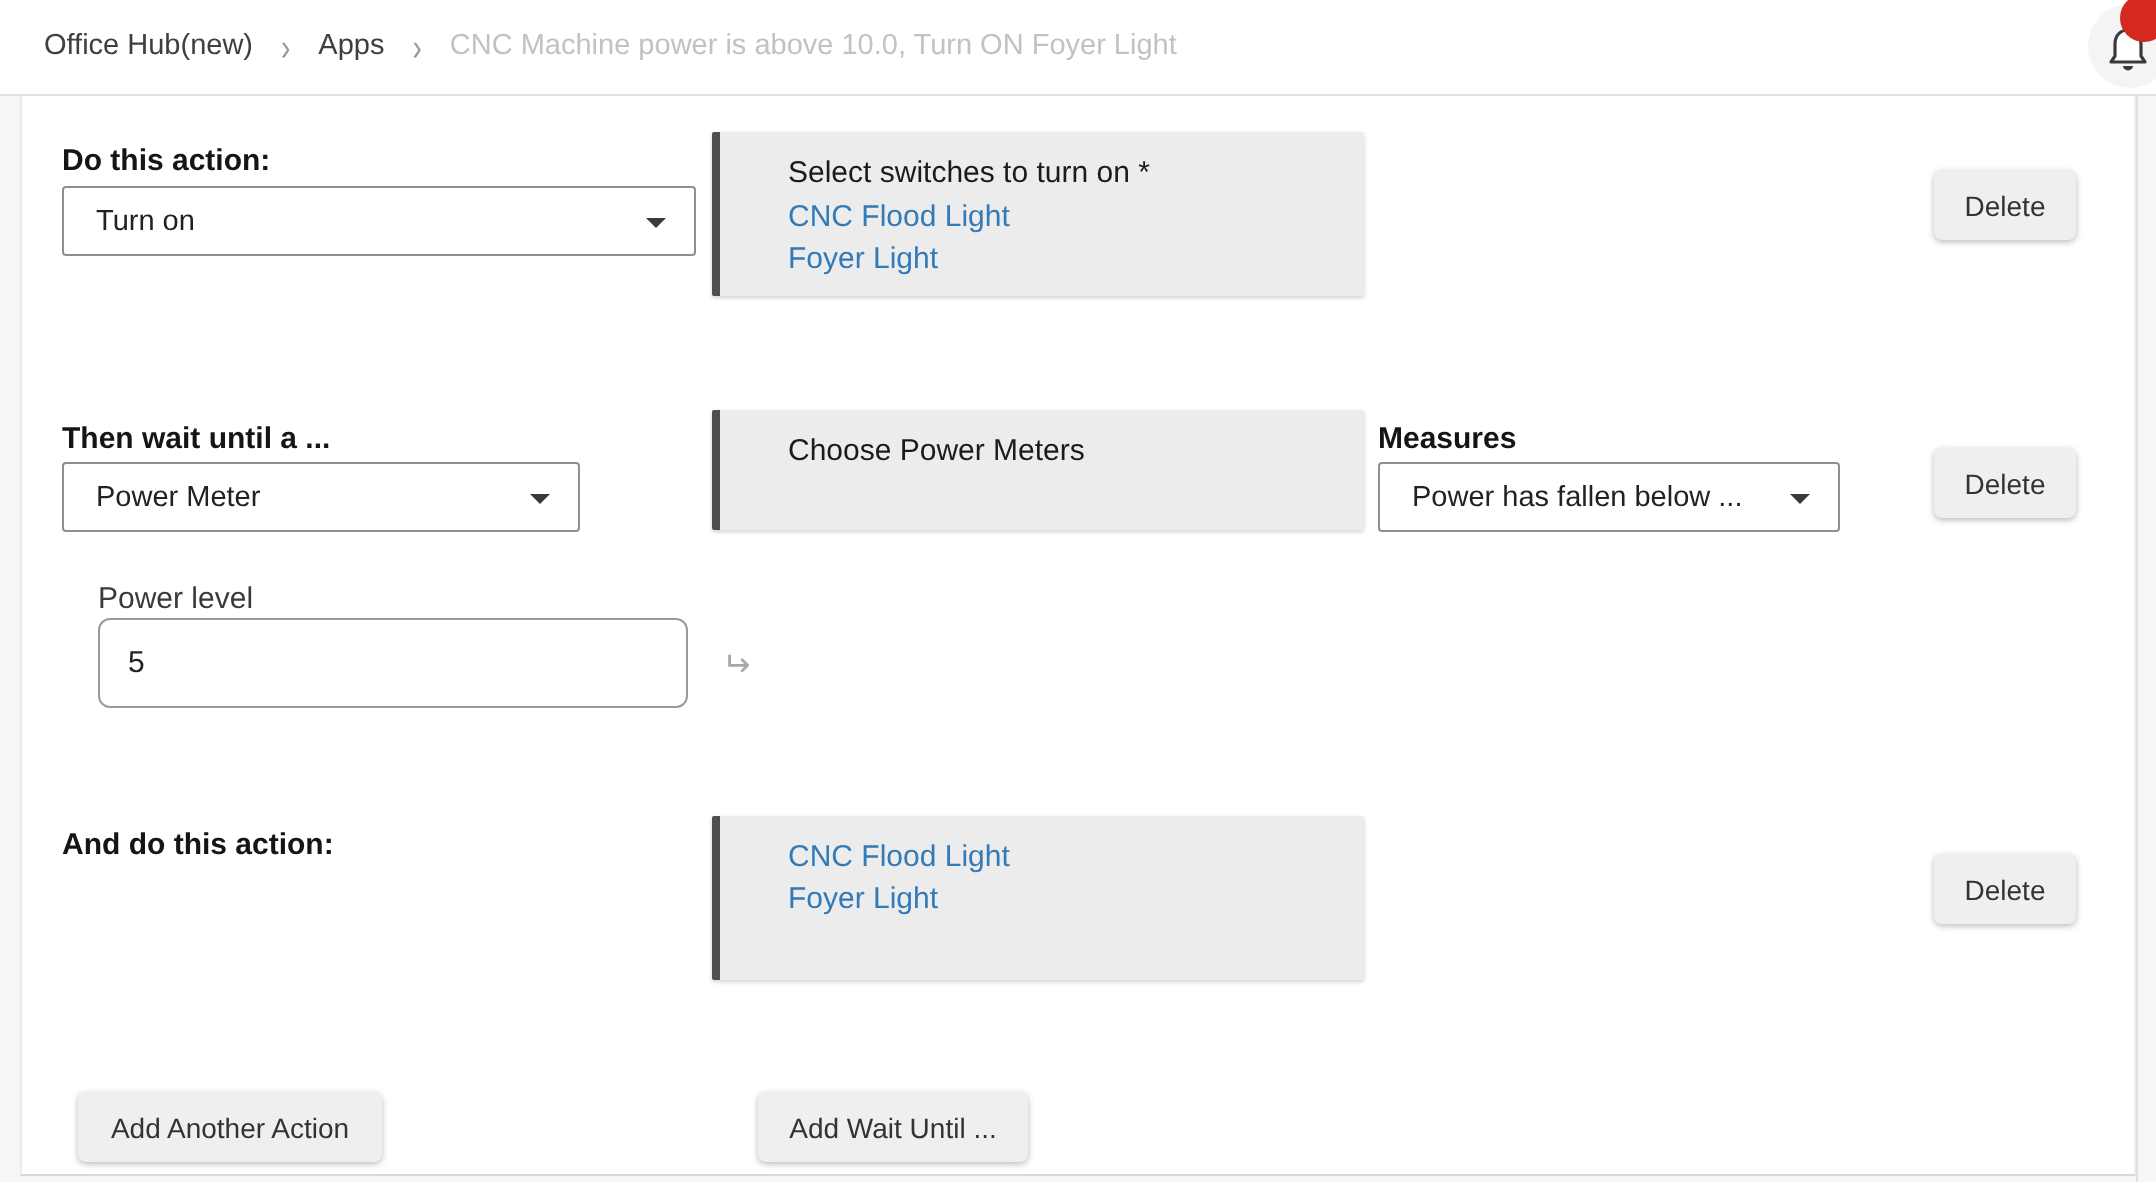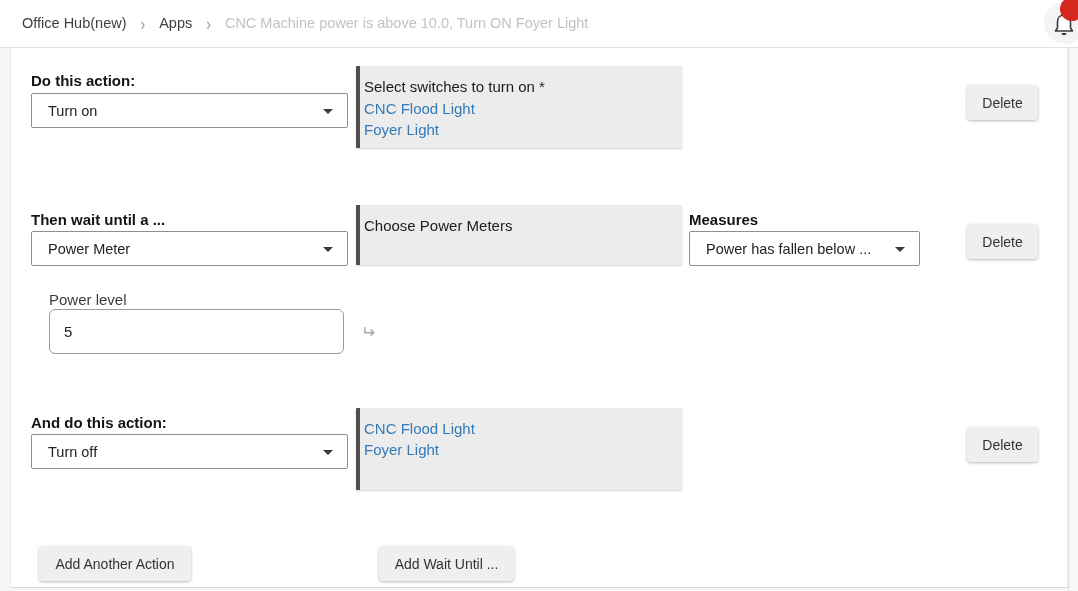--- a/index.html
+++ b/index.html
@@ -60,21 +60,21 @@
   }
   .dropdown .caret {
     position:absolute; right:14px; top:50%; margin-top:-2px;
     width:0; height:0; border-left:5px solid transparent;
     border-right:5px solid transparent; border-top:5px solid #3a3a3a;
   }
 
   .panel {
     position:absolute; width:326px; background:#ececec;
     border-left:4px solid #4f4f4f; border-radius:1px;
-    padding:10px 0 10px 4px;
+    padding:10px 0 10px 34px;
     box-shadow:0 1px 2px rgba(0,0,0,0.18);
   }
   .panel-title { font-size:15px; color:#1b1b1b; line-height:22px; }
   .panel a {
     display:block; font-size:15px; line-height:21px;
     color:#337ab7; text-decoration:none; cursor:pointer;
   }
 
   .btn {
     position:absolute; height:35px; background:#efefef;
@@ -128,21 +128,21 @@
 
   <div class="panel" style="left:345px; top:18px; height:82px;">
     <div class="panel-title">Select switches to turn on *</div>
     <a>CNC Flood Light</a>
     <a>Foyer Light</a>
   </div>
 
   <button class="btn" style="left:956px; top:37px; width:71px;">Delete</button>
 
   <div class="field-label" style="left:20px; top:163px;">Then wait until a ...</div>
-  <div class="dropdown" style="left:20px; top:183px; width:317px;">
+  <div class="dropdown" style="left:20px; top:183px; width:259px;">
     <span>Power Meter</span>
     <span class="caret"></span>
   </div>
 
   <div class="panel" style="left:345px; top:157px; height:60px;">
     <div class="panel-title">Choose Power Meters</div>
   </div>
 
   <div class="field-label" style="left:678px; top:163px;">Measures</div>
   <div class="dropdown" style="left:678px; top:183px; width:231px;">
@@ -150,24 +150,20 @@
     <span class="caret"></span>
   </div>
 
   <button class="btn" style="left:956px; top:176px; width:71px;">Delete</button>
 
   <div class="field-label plain" style="left:38px; top:243px;">Power level</div>
   <input class="text-input" style="left: 38px; top: 261px; width: 295px; height: 45px;" type="text" value="5">
   <span class="enter-hint" style="left:350px; top:274px;">↵</span>
 
   <div class="field-label" style="left:20px; top:366px;">And do this action:</div>
-  <div class="dropdown" style="left:20px; top:386px; width:317px;">
-    <span>Turn off</span>
-    <span class="caret"></span>
-  </div>
 
   <div class="panel" style="left:345px; top:360px; height:82px;">
     <a>CNC Flood Light</a>
     <a>Foyer Light</a>
   </div>
 
   <button class="btn" style="left:956px; top:379px; width:71px;">Delete</button>
 
   <button class="btn" style="left:28px; top:498px; width:152px;">Add Another Action</button>
   <button class="btn" style="left:368px; top:498px; width:135px;">Add Wait Until ...</button>

